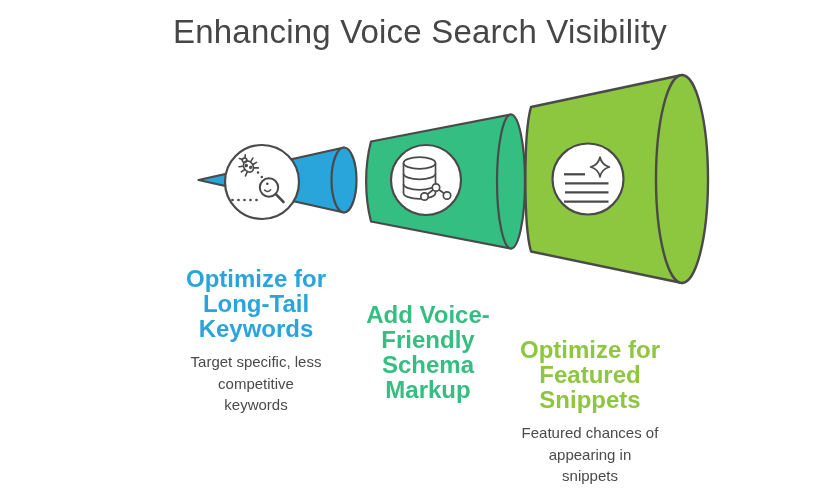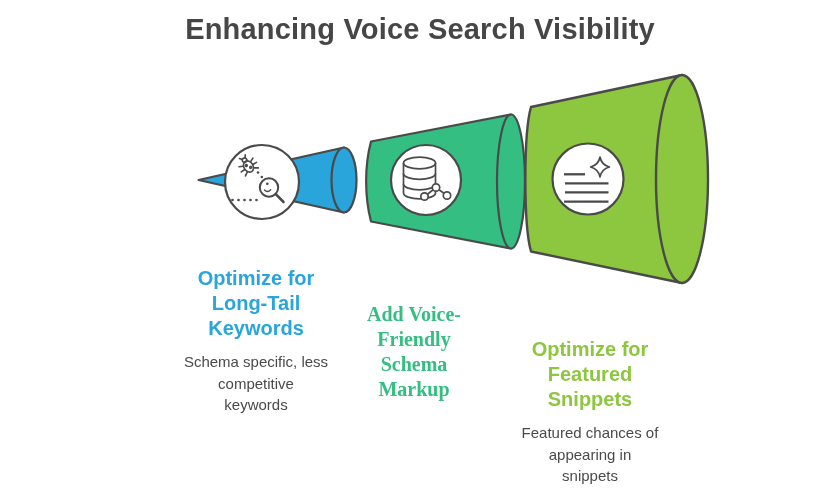--- a/index.html
+++ b/index.html
@@ -11,49 +11,49 @@
     overflow: hidden;
     font-family: "Liberation Sans", "DejaVu Sans", sans-serif;
   }
   .title {
     position: absolute;
     top: 13px;
     left: 420px;
     transform: translateX(-50%);
     width: 620px;
     text-align: center;
-    font-size: 29px;
-    font-weight: 700;
+    font-size: 33px;
+    font-weight: 400;
     color: #464646;
     letter-spacing: 0.2px;
     white-space: nowrap;
   }
   .funnel-svg { position: absolute; top: 0; left: 0; }
   .stage {
     position: absolute;
     transform: translateX(-50%);
     text-align: center;
   }
   .stage-heading {
     margin: 0;
-    font-size: 20px;
+    font-size: 24px;
     line-height: 25px;
     font-weight: 700;
     white-space: pre-line;
   }
   .stage-desc {
     margin: 10px 0 0 0;
     font-size: 15px;
     line-height: 21.5px;
     font-weight: 400;
     color: #4a4a4a;
     white-space: pre-line;
   }
   .stage-1 { left: 256px; top: 266px; width: 190px; }
-  .stage-2 { left: 414px; top: 302px; width: 190px; font-family: Liberation Serif, serif; }
+  .stage-2 { left: 428px; top: 302px; width: 190px; }
   .stage-3 { left: 590px; top: 337px; width: 210px; }
   .stage-1 .stage-heading { color: #29a5dc; }
   .stage-2 .stage-heading { color: #34be82; }
   .stage-3 .stage-heading { color: #8dc63f; }
 </style>
 </head>
 <body>
 
 <div class="page">
 
@@ -127,21 +127,21 @@
         <path d="M564,201.6 L608.5,201.6"></path>
         <path d="M600,157.2 Q601.6,164.8 609.4,167 Q601.6,169.2 600,176.8 Q598.4,169.2 590.6,167 Q598.4,164.8 600,157.2 Z" fill="#ffffff" stroke-width="1.8" stroke-linejoin="round"></path>
       </g>
     </g>
   </svg>
 
   <div class="stage stage-1">
     <h3 class="stage-heading">Optimize for
 Long-Tail
 Keywords</h3>
-    <p class="stage-desc">Schema specific, less
+    <p class="stage-desc">Target specific, less
 competitive
 keywords</p>
   </div>
 
   <div class="stage stage-2">
     <h3 class="stage-heading">Add Voice-
 Friendly
 Schema
 Markup</h3>
   </div>

